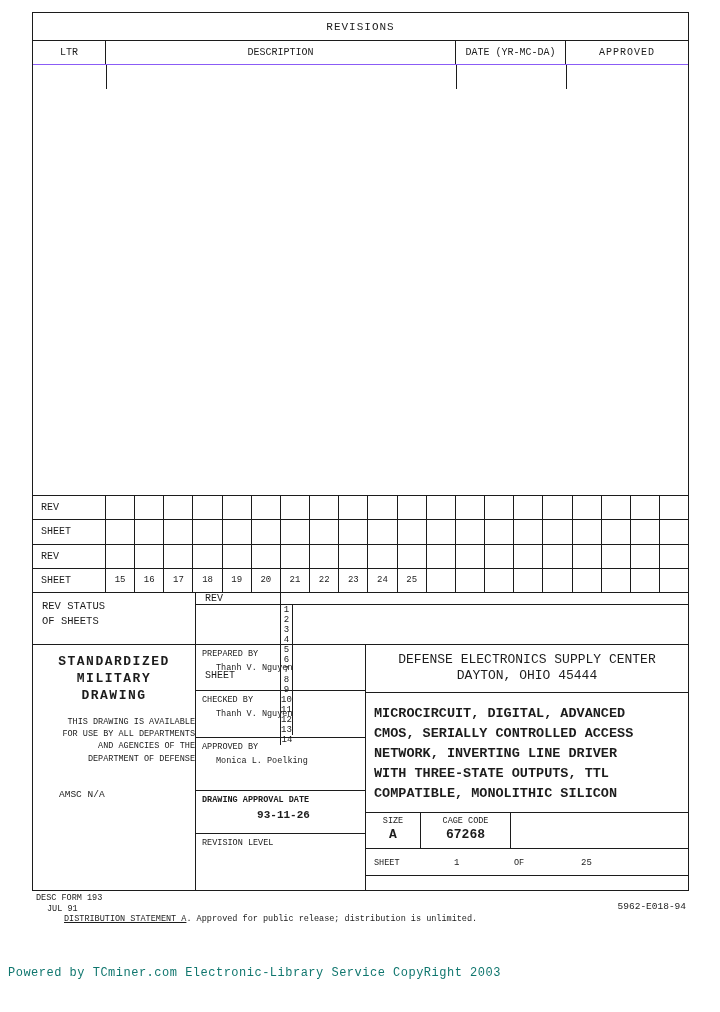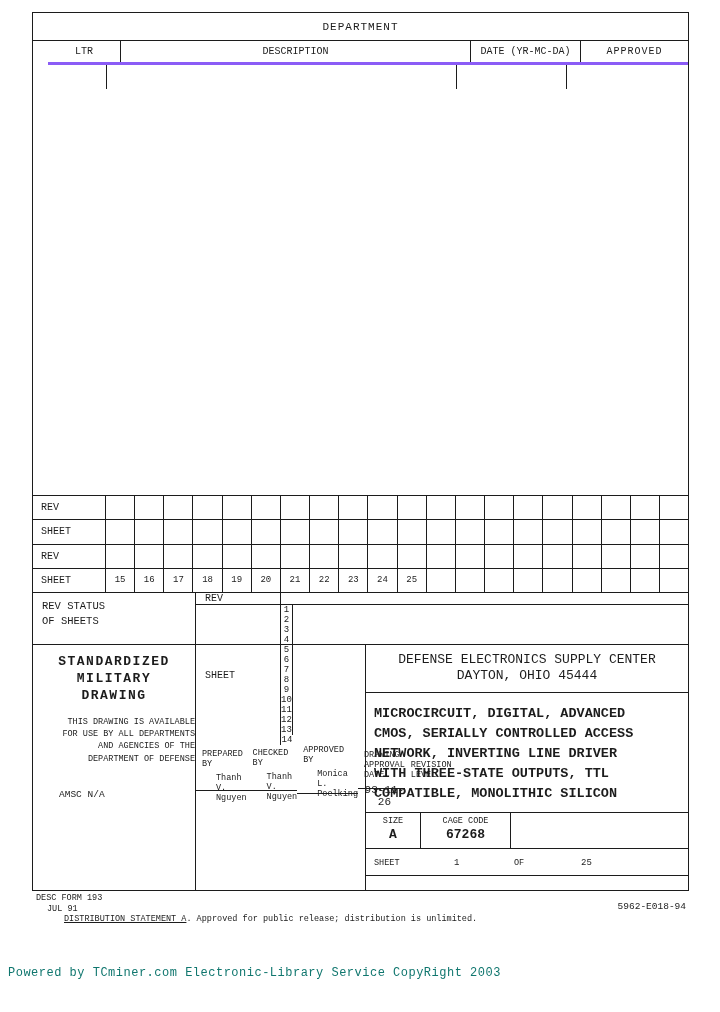--- a/index.html
+++ b/index.html
@@ -7,21 +7,21 @@
   .page {
     position:relative; width:720px; height:1012px; background:#ffffff;
     font-family:"Liberation Mono","DejaVu Sans Mono",monospace; color:#1c1c1c;
     overflow:hidden;
   }
   .form { position:absolute; left:32px; top:12px; width:657px; height:879px; border:1px solid #1c1c1c; }
 
   
   .rev-title { position:absolute; top:0; left:0; right:0; height:28px; border-bottom:1px solid #1c1c1c;
                text-align:center; font-size:11px; line-height:28px; letter-spacing:1px; }
-  .rev-header { position:absolute; top:28px; left:15px; right:0; height:24px; border-bottom:3px solid #8b5cf6; display:flex; }
+  .rev-header { position:absolute; top:28px; left:0; right:0; height:24px; border-bottom:1px solid #8b5cf6; display:flex; }
   .rev-header > div { display:flex; align-items:center; justify-content:center; font-size:10px; border-right:1px solid #1c1c1c; }
   .c-ltr { width:73px; } .c-desc { width:350px; } .c-date { width:110px; font-size:9.5px; }
   .c-appr { flex:1; border-right:none !important; letter-spacing:1px; }
   .stub { position:absolute; top:52px; width:1px; height:24px; background:#1c1c1c; }
 
   
   .grid-upper { position:absolute; top:482px; left:0; right:0; height:98px; border-top:1px solid #1c1c1c;
                 display:flex; flex-direction:column; }
   .grid-row { flex:1; display:flex; border-bottom:1px solid #1c1c1c; }
   .grid-row .lbl { width:73px; border-right:1px solid #1c1c1c; display:flex; align-items:center;
@@ -42,24 +42,24 @@
 
   
   .bottom { position:absolute; top:632px; left:0; right:0; bottom:0; display:flex; }
   .col-left { width:163px; border-right:1px solid #1c1c1c; }
   .pmic { height:34px; border-bottom:1px solid #1c1c1c; font-size:11px; padding:8px 0 0 8px; }
   .smd { margin-top:9px; text-align:center; font-weight:bold; font-size:13px; letter-spacing:1.5px;
          white-space:pre-line; line-height:1.3; }
   .avail { margin-top:11px; text-align:right; font-size:8.5px; white-space:pre-line; line-height:1.45; }
   .amsc { margin-top:24px; padding-left:26px; font-size:9.5px; }
 
-  .col-mid { width:170px; border-right:1px solid #1c1c1c; display:flex; flex-direction:row;align-items:center; }
+  .col-mid { width:170px; border-right:1px solid #1c1c1c; display:flex; flex-direction:column; }
   .sig { border-bottom:1px solid #1c1c1c; padding:4px 0 0 6px; }
   .sig-prepared { height:46px; } .sig-checked { height:47px; } .sig-approved { height:53px; }
-  .sig-date { height:43px; } .sig-rev { flex:1; border-bottom:none; }
+  .sig-date { height:43px;font-weight:bold; } .sig-rev { flex:1; border-bottom:none; }
   .slabel { font-size:8.5px; }
   .sname { font-size:8.5px; padding-left:14px; margin-top:4px; }
   .sdate { font-size:11px; text-align:center; margin-top:4px; }
 
   .col-right { flex:1; display:flex; flex-direction:column; }
   .agency { height:48px; border-bottom:1px solid #1c1c1c; text-align:center; font-size:13px;
             white-space:pre-line; padding-top:7px; line-height:1.25; }
   .dtitle { height:120px; border-bottom:1px solid #1c1c1c; font-weight:bold; font-size:13.5px;
             padding:11px 0 0 8px; white-space:pre-line; line-height:20px; }
   .sizerow { height:36px; border-bottom:1px solid #1c1c1c; display:flex; }
@@ -82,21 +82,21 @@
   .distribution { position:absolute; left:64px; top:914px; font-size:8.5px; }
   .u { text-decoration:underline; }
   .watermark { position:absolute; left:8px; top:966px; font-size:12px; color:#0f766e; letter-spacing:0.5px; }
 </style>
 </head>
 <body>
 
 <div class="page">
   <div class="form">
 
-    <div class="rev-title">DEPARTMENT</div>
+    <div class="rev-title">REVISIONS</div>
     <div class="rev-header">
       <div class="c-ltr">LTR</div>
       <div class="c-desc">DESCRIPTION</div>
       <div class="c-date">DATE (YR-MC-DA)</div>
       <div class="c-appr">APPROVED</div>
     </div>
     <div class="stub" style="left:73px"></div>
     <div class="stub" style="left:423px"></div>
     <div class="stub" style="left:533px"></div>
 

